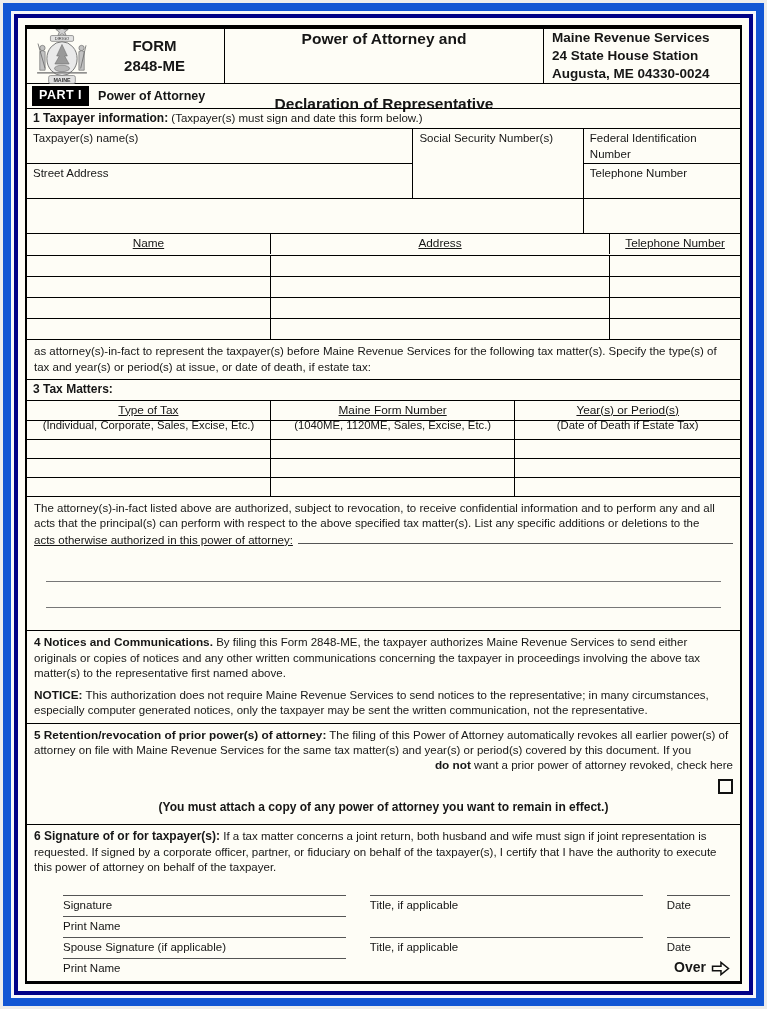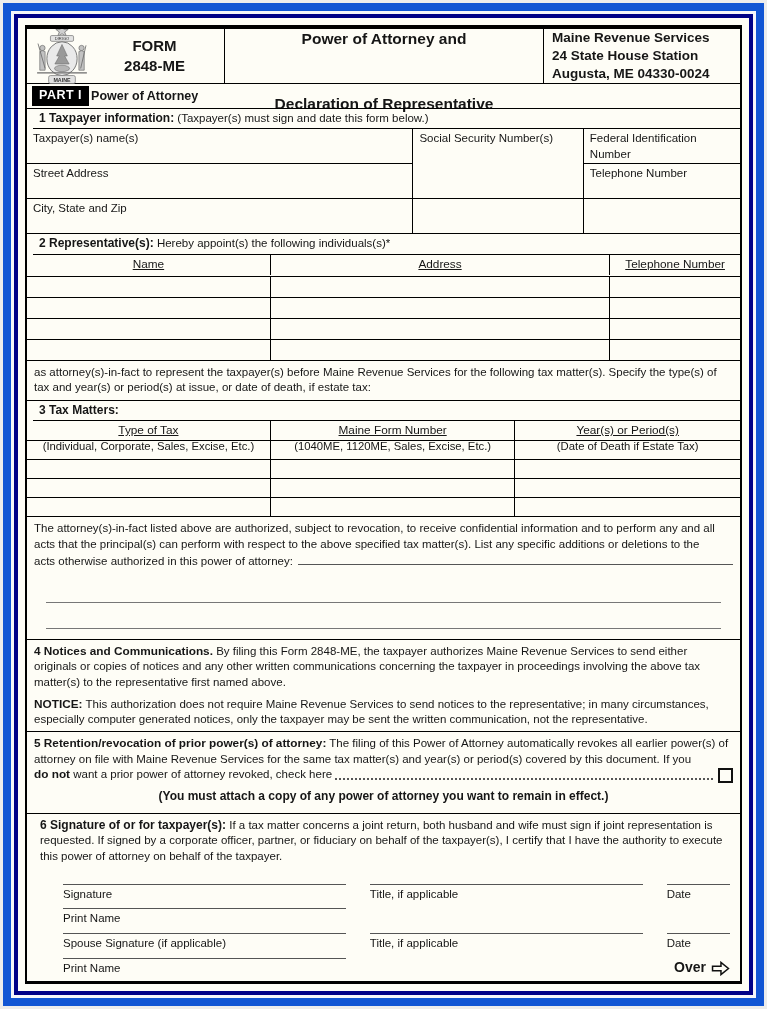--- a/index.html
+++ b/index.html
@@ -25,25 +25,25 @@
 
   
   .h-row { display: flex; height: 55px; border-bottom: 1px solid #000; flex: none; }
   .h-col1 { width: 198px; border-right: 1px solid #000; display: flex; align-items: center; padding: 3px 6px; }
   .h-form-label { flex: 1; text-align: center; font-weight: bold; font-size: 15px; line-height: 1.35; }
   .h-col2 { flex: 1; border-right: 1px solid #000; display: flex; flex-direction: column; justify-content: space-between; align-items: center; font-weight: bold; font-size: 15.5px; line-height: 1.35; gap: 44px; }
   .h-col3 { width: 196px; padding: 5px 8px; font-weight: bold; font-size: 13.5px; line-height: 1.35; display: flex; flex-direction: column; justify-content: center; }
   .seal { width: 58px; height: 64px; flex: none; }
 
   
-  .part-bar { display: flex; align-items: center; gap: 2px; padding: 2px 5px; border-bottom: 1px solid #000; flex: none; }
+  .part-bar { display: flex; align-items: center; gap: 9px; padding: 2px 5px; border-bottom: 1px solid #000; flex: none; }
   .part-badge { background: #000; color: #fff; font-weight: bold; font-size: 12.5px; padding: 1px 7px 2px 7px; letter-spacing: .5px; }
   .part-title { font-weight: bold; font-size: 12.5px; }
 
-  .sec-head { padding: 2px 6px; border-bottom: 1px solid #000; flex: none; margin-left: 6px; }
+  .sec-head { padding: 2px 6px; border-bottom: 1px solid #000; flex: none; }
   .sec-head b { font-size: 12px; }
   .para { padding: 4px 7px; border-bottom: 1px solid #000; flex: none; }
   .para b { font-size: 11.8px; }
 
   
   .s1-grid { display: grid; grid-template-columns: 54.2% 23.9% 21.9%; grid-template-rows: 35px 35px 34px; border-bottom: 1px solid #000; flex: none; }
   .cell { padding: 2px 6px; font-size: 11.5px; }
   .br { border-right: 1px solid #000; }
   .bb { border-bottom: 1px solid #000; }
   .span2 { grid-row: 1 / 3; grid-column: 2; }
@@ -52,30 +52,30 @@
   .tbl { display: grid; border-bottom: 1px solid #000; flex: none; }
   .s2-tbl { grid-template-columns: 34.2% 47.6% 18.2%; grid-auto-rows: 21px; }
   .s2-tbl .thr { height: 20px; }
   .s3-tbl { grid-template-columns: 34.2% 34.3% 31.5%; grid-auto-rows: 19px; }
   .th { text-align: center; padding-top: 2px; font-size: 11.8px; }
   .th .u { text-decoration: underline; }
   .th-sub { display: block; font-size: 11.3px; }
   .s3-th { height: 33px; }
   .trow-cell { border-top: 1px solid #000; }
 
-  .fill-row { display: flex; align-items: baseline; padding: 0 7px 2px 7px; }
+  .fill-row { display: flex; align-items: baseline; padding: 0 7px 2px 7px; text-decoration: underline; }
   .fill-line { flex: 1; border-bottom: 1px solid #555; margin-left: 5px; height: 13px; }
 
   .write-lines { padding: 8px 12px 10px 12px; }
   .write-line { border-bottom: 1.4px solid #777; height: 26px; }
 
   .para-gap { margin-top: 7px; }
 
   
-  .check-row { display: flex; align-items: flex-end; }
+  .check-row { display: flex; align-items: flex-end; flex-direction: column; }
   .dots { flex: 1; border-bottom: 2px dotted #555; margin: 0 5px 3px 3px; }
   .checkbox { width: 15px; height: 15px; border: 2px solid #111; background: #fefdf6; flex: none; }
   .attach-note { text-align: center; font-weight: bold; font-size: 12px; padding: 6px 0 4px 0; }
 
   
   .sig-area { flex: 1; min-height: 0; display: flex; flex-direction: column; justify-content: space-between; padding: 16px 10px 4px 12px; margin-left: 24px; }
   .sig-row { display: flex; }
   .sc1 { width: 42.5%; }
   .sc2 { width: 41%; margin-left: 3.5%; }
   .sc3 { flex: 1; margin-left: 3.5%; }
@@ -135,28 +135,24 @@
 
       <div class="sec-head">
         <b>1  Taxpayer information:</b><span> (Taxpayer(s) must sign and date this form below.)</span>
       </div>
       <div class="s1-grid">
         <div class="cell br bb span2"><span>Social Security Number(s)</span></div>
         <div class="cell br bb" style="grid-column:1;grid-row:1;"><span>Taxpayer(s) name(s)</span></div>
         <div class="cell bb" style="grid-column:3;grid-row:1;"><span>Federal Identification Number</span></div>
         <div class="cell br bb" style="grid-column:1;grid-row:2;"><span>Street Address</span></div>
         <div class="cell bb" style="grid-column:3;grid-row:2;"><span>Telephone Number</span></div>
-        <div class="cell br" style="grid-column:1;grid-row:3;"><span>City, State and Zip</span></div>
         <div class="cell br" style="grid-column:2;grid-row:3;"></div>
         <div class="cell" style="grid-column:3;grid-row:3;"></div>
       </div>
 
-      <div class="sec-head">
-        <b>2 Representative(s):</b><span> Hereby appoint(s) the following individuals(s)*</span>
-      </div>
       <div class="tbl s2-tbl">
         <div class="th thr br"><span class="u">Name</span></div>
         <div class="th thr br"><span class="u">Address</span></div>
         <div class="th thr"><span class="u">Telephone Number</span></div>
 
         <div class="trow-cell br"></div>
         <div class="trow-cell br"></div>
         <div class="trow-cell"></div>
         <div class="trow-cell br"></div>
         <div class="trow-cell br"></div>
@@ -195,21 +191,21 @@
         <div class="trow-cell br"></div>
         <div class="trow-cell br"></div>
         <div class="trow-cell"></div>
         <div class="trow-cell br"></div>
         <div class="trow-cell br"></div>
         <div class="trow-cell"></div>
         <div class="trow-cell br"></div>
         <div class="trow-cell br"></div>
         <div class="trow-cell"></div>
       </div>
-      <div class="para" style="padding-bottom:0;">
+      <div class="para" style="padding-bottom:12px;">
         <span>The attorney(s)-in-fact listed above are authorized, subject to revocation, to receive confidential information and to perform any and all acts that the principal(s) can perform with respect to the above specified tax matter(s). List any specific additions or deletions  to the</span>
         <div class="fill-row" style="padding:0;">
           <span>acts otherwise authorized in this power of attorney:</span>
           <span class="fill-line"></span>
         </div>
         <div class="write-lines">
           <div class="write-line"></div>
           <div class="write-line"></div>
         </div>
       </div>

